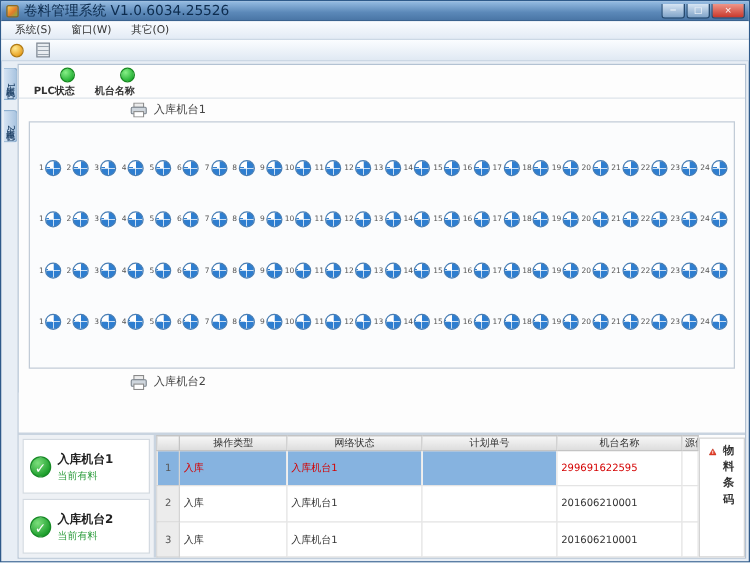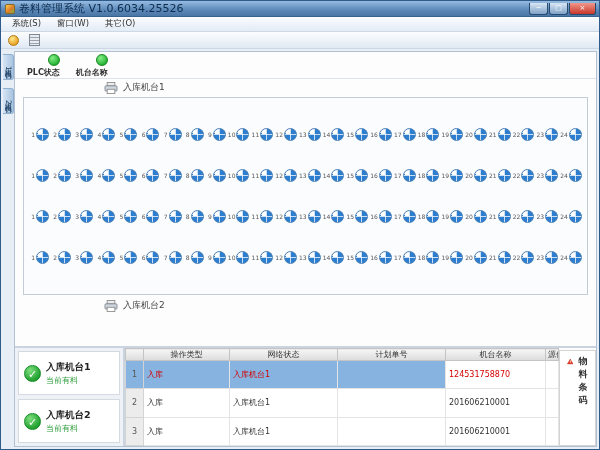--- a/index.html
+++ b/index.html
@@ -611,21 +611,21 @@
                   <th>机台名称</th>
                   <th>源位置</th>
                 </tr>
               </thead>
             <tbody>
                 <tr>
                   <td class="numcell sel">1</td>
                   <td class="sel red">入库</td>
                   <td class="sel red">入库机台1</td>
                   <td class="sel"></td>
-                  <td class="red">124531758870</td>
+                  <td class="red">299691622595</td>
                   <td></td>
                 </tr>
                 <tr>
                   <td class="numcell">2</td>
                   <td>入库</td>
                   <td>入库机台1</td>
                   <td></td>
                   <td>201606210001</td>
                   <td></td>
                 </tr>

